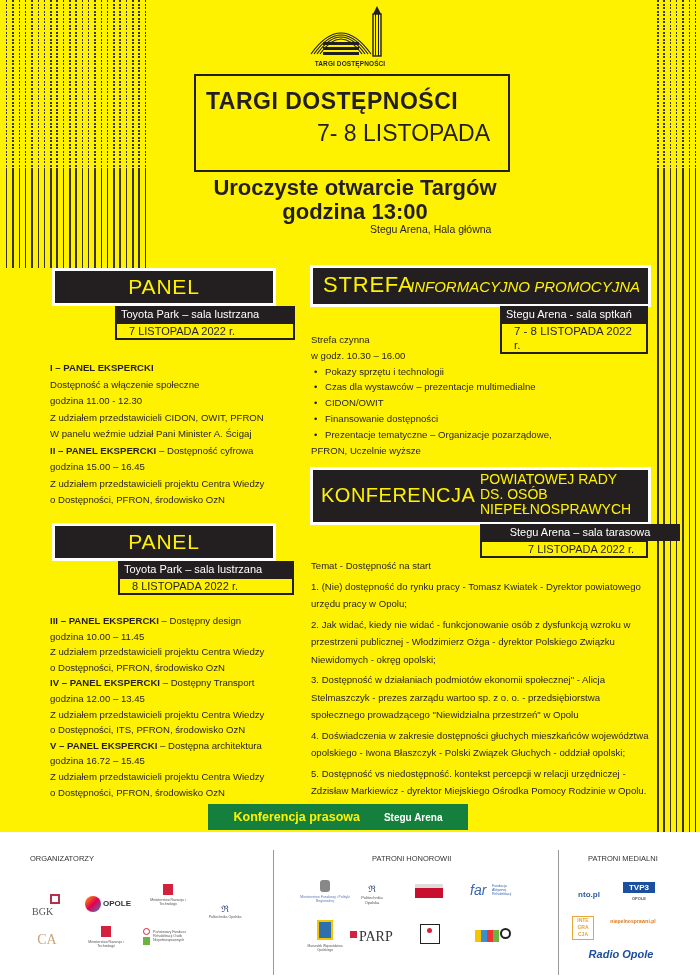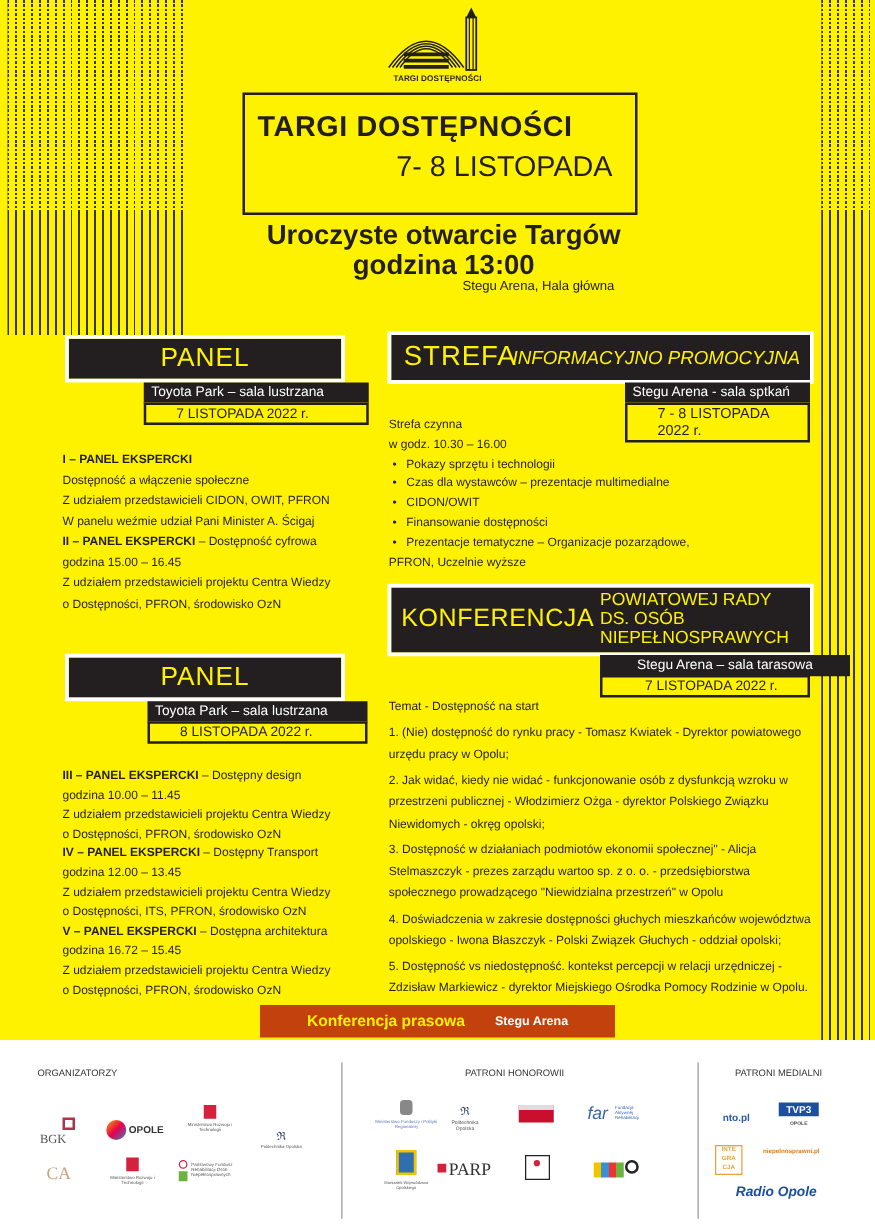--- a/index.html
+++ b/index.html
@@ -32,31 +32,31 @@
   .title-bar { position: absolute; left: -2px; right: -2px; bottom: -2px; height: 22px; background: #231f20; color: #fff; font-size: 11.5px; line-height: 22px; padding-left: 3px; white-space: nowrap; }
   .title-bar span.addr { margin-left: 6px; }
 
   .opening { position: absolute; left: 195px; top: 176px; width: 320px; text-align: center; font-weight: bold; font-size: 22px; line-height: 24px; }
   .opening-place { position: absolute; left: 370px; top: 223px; font-size: 10.5px; }
 
   
   .hdr { position: absolute; background: #231f20; color: #fff200; outline: 3px solid #fff; }
   .hdr-panel { font-size: 21px; letter-spacing: 0.8px; text-align: center; line-height: 32px; }
   .sub-loc { position: absolute; background: #231f20; color: #fff; font-size: 11px; line-height: 17px; padding: 0 6px; text-align: left; }
-  .sub-date { position: absolute; background: #fff200; border: 2px solid #231f20; color: #231f20; font-size: 11px; line-height: 14px; padding: 0 24px; }
+  .sub-date { position: absolute; background: #fff200; border: 2px solid #231f20; color: #231f20; font-size: 11px; line-height: 14px; padding: 0 12px; }
 
   .text { position: absolute; font-size: 9.6px; line-height: 16.5px; color: #231f20; }
   .text b { font-weight: bold; }
   .text p { white-space: nowrap; }
   .text ul { list-style: none; }
   .text li { white-space: nowrap; padding-left: 14px; position: relative; }
   .text li::before { content: "•"; position: absolute; left: 3px; top: 0; }
   .text .np { white-space: normal; margin-bottom: 3px; }
 
-  .press { position: absolute; left: 208px; top: 804px; width: 284px; height: 26px; background: #c2410c; display: flex; align-items: center; justify-content: center; gap: 24px; }
+  .press { position: absolute; left: 208px; top: 804px; width: 260px; height: 26px; background: #15803d; display: flex; align-items: center; justify-content: center; gap: 24px; }
   .press .l { color: #fff200; font-weight: bold; font-size: 12.5px; }
   .press .r { color: #fff; font-weight: bold; font-size: 10px; }
 
   
   .footer { position: absolute; left: 0; top: 832px; width: 700px; height: 148px; background: #fff; }
   .ftitle { position: absolute; font-size: 7.5px; color: #333; }
   .vline { position: absolute; width: 1px; background: #999; }
   .lg { position: absolute; font-size: 5px; color: #555; text-align: center; }
 </style>
 </head>
@@ -101,20 +101,21 @@
   </div>
   <div class="opening-place">Stegu Arena, Hala główna</div>
 
   <div class="hdr hdr-panel" style="left:55px; top:271px; width:218px; height:32px;">PANEL DYSKUSYJNY</div>
   <div class="sub-loc" style="left:115px; top:306px; width:180px;">Toyota Park – sala lustrzana</div>
   <div class="sub-date" style="left:115px; top:322px; width:180px;">7 LISTOPADA 2022 r.</div>
 
   <div class="text" style="left:50px; top:360px;" id="panel1-text">
       <p><b>I – PANEL EKSPERCKI</b></p>
       <p><span>Dostępność a włączenie społeczne</span></p>
+      <p><span>godzina 11.00 - 12.30</span></p>
       <p><span>Z udziałem przedstawicieli CIDON, OWIT, PFRON</span></p>
       <p><span>W panelu weźmie udział Pani Minister A. Ścigaj</span></p>
       <p style="margin-top: 0;"><b>II – PANEL EKSPERCKI</b><span> – Dostępność cyfrowa</span></p>
       <p><span>godzina 15.00 – 16.45</span></p>
       <p><span>Z udziałem przedstawicieli projektu Centra Wiedzy</span></p>
       <p><span>o Dostępności, PFRON, środowisko OzN</span></p>
     </div>
 
   <div class="hdr hdr-panel" style="left:55px; top:526px; width:218px; height:32px;">PANEL DYSKUSYJNY</div>
   <div class="sub-loc" style="left:118px; top:561px; width:176px;">Toyota Park – sala lustrzana</div>

